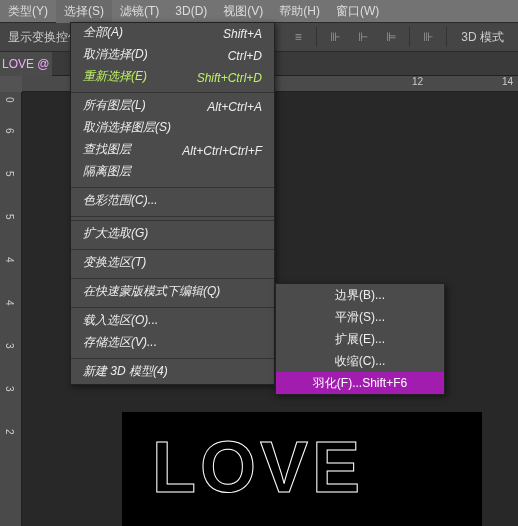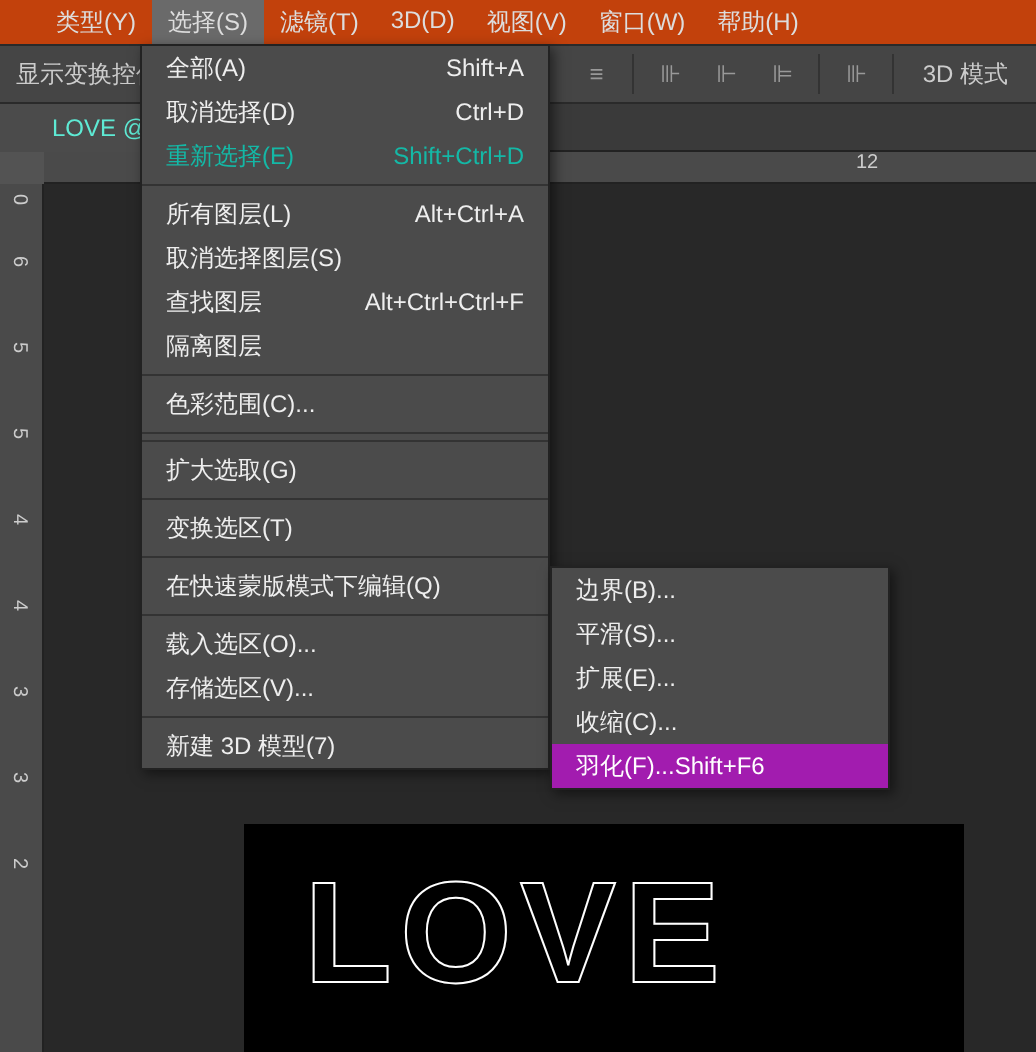--- a/index.html
+++ b/index.html
@@ -1,56 +1,56 @@
 <!DOCTYPE html>
 <html><head>
 <meta charset="utf-8">
 <style>
   * { margin: 0; padding: 0; box-sizing: border-box; font-family: "Microsoft YaHei", sans-serif; font-size: 12px; }
   body { background: #535353; width: 518px; height: 526px; overflow: hidden; position: relative; }
-  .menubar { background: #c2410c; height: 22px; display: flex; align-items: flex-start; padding: 0 20px; }
+  .menubar { background: #737373; height: 22px; display: flex; align-items: center; padding: 0 0; }
   .menu-item { color: #ddd; padding: 3px 8px; cursor: pointer; }
   .menu-item.open { background: #6a6a6a; }
   .toolbar { background: #454545; height: 30px; display: flex; align-items: center; padding: 0 8px; color: #ccc; border-top: 1px solid #2a2a2a; border-bottom: 1px solid #2a2a2a; }
   .toolbar .label { margin-right: 12px; }
   .toolbar .gap { flex: 1; }
   .toolbar .icons { display: flex; gap: 8px; align-items: center; }
   .toolbar .icon { width: 20px; height: 20px; display:flex; align-items:center; justify-content:center; color:#999; }
   .toolbar .sep { width:1px; height:20px; background:#333; }
   .toolbar .btn3d { color:#ccc; padding:0 6px;text-align:center; }
   .tabbar { background: #3a3a3a; height: 24px; display: flex; align-items: center; border-bottom: 1px solid #222; }
-  .tab { background: #4b4b4b; color: #5eead4; padding: 4px 26px; height: 24px; display: flex; align-items: center; }
+  .tab { background: #4b4b4b; color: #f0abfc; padding: 4px 2px; height: 24px; display: flex; align-items: center; }
   .ruler-h { position: absolute; top: 76px; left: 22px; right: 0; height: 16px; background: #4a4a4a; border-bottom: 1px solid #222; }
-  .ruler-h .tick { position:absolute; top:0; color:#ccc; font-size:10px;margin-left:16px; }
+  .ruler-h .tick { position:absolute; top:0; color:#ccc; font-size:10px; }
   .ruler-v { position: absolute; top: 92px; left: 0; width: 22px; bottom: 0; background: #4a4a4a; border-right: 1px solid #222; }
   .ruler-v .tick { position:absolute; left:4px; color:#ccc; font-size:10px; writing-mode: vertical-rl; }
   .canvas-area { position: absolute; top: 92px; left: 22px; right:0; bottom:0; background: #282828; }
   .artwork { position:absolute; left:100px; top:320px; width:360px; height:120px; background:#000; }
   .love-text { position:absolute; left:30px; top:14px; color:#fff; font-size:72px; font-weight:bold; letter-spacing:4px; -webkit-text-stroke:1px #fff; color:transparent;}
   .dropdown { position: absolute; top: 22px; left: 70px; width: 205px; background: #4b4b4b; border: 1px solid #222; box-shadow: 2px 2px 6px rgba(0,0,0,0.5); }
-  .dropdown .row { display: flex; justify-content: space-between; align-items: center; padding: 4px 12px; color: #eee; height: 22px; cursor: pointer; }
-  .dropdown .row.disabled { color: #14b8a6; }
+  .dropdown .row { display: flex; justify-content: space-between; align-items: flex-end; padding: 4px 12px; color: #eee; height: 22px; cursor: pointer; font-style: italic; }
+  .dropdown .row.disabled { color: #bef264; }
   .dropdown .row.highlight { background: #1d8de0; color: #fff; }
   .dropdown hr { border: none; border-top: 1px solid #333; margin: 3px 0; }
   .dropdown .arrow { margin-left:8px; }
   .submenu { position: absolute; left: 275px; top: 283px; width: 170px; background: #4b4b4b; border: 1px solid #222; box-shadow: 2px 2px 6px rgba(0,0,0,0.5); }
-  .submenu .row { display: flex; justify-content: flex-start; align-items: center; padding: 4px 12px; color: #eee; height: 22px; cursor: pointer; }
+  .submenu .row { display: flex; justify-content: center; align-items: center; padding: 4px 12px; color: #eee; height: 22px; cursor: pointer; }
   .submenu .row.highlight { background: #a21caf; color: #fff; }
 </style>
 </head>
 <body>
 
 <div class="menubar">
   <div class="menu-item">类型(Y)</div>
   <div class="menu-item open">选择(S)</div>
   <div class="menu-item">滤镜(T)</div>
   <div class="menu-item">3D(D)</div>
   <div class="menu-item">视图(V)</div>
+  <div class="menu-item">帮助(H)</div>
   <div class="menu-item">窗口(W)</div>
-  <div class="menu-item">帮助(H)</div>
 </div>
 
 <div class="toolbar">
   <span class="label">显示变换控件</span>
   <div class="gap"></div>
   <div class="icons">
     <div class="icon">≡</div>
     <div class="icon">≡</div>
     <div class="icon">≡</div>
     <div class="sep"></div>
@@ -137,21 +137,21 @@
     </div>
   <hr>
   <div class="row">
       <span>载入选区(O)...</span>
     </div>
   <div class="row">
       <span>存储选区(V)...</span>
     </div>
   <hr>
   <div class="row">
-      <span>新建 3D 模型(7)</span>
+      <span>新建 3D 模型(4)</span>
     </div>
 </div>
 
 <div class="submenu">
   <div class="row">
       <span>边界(B)...</span>
     </div>
   <div class="row">
       <span>平滑(S)...</span>
     </div>

